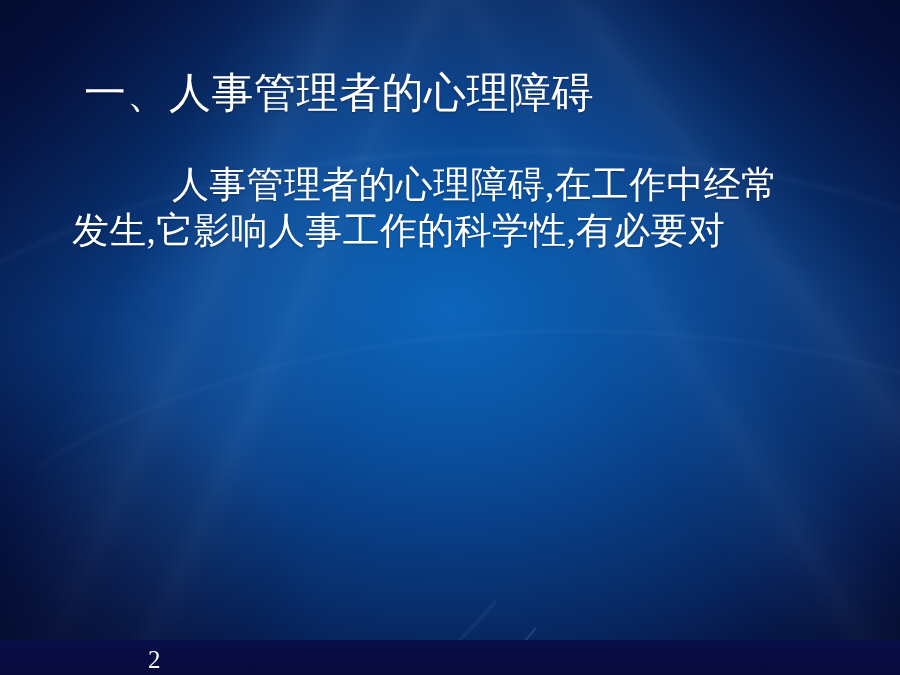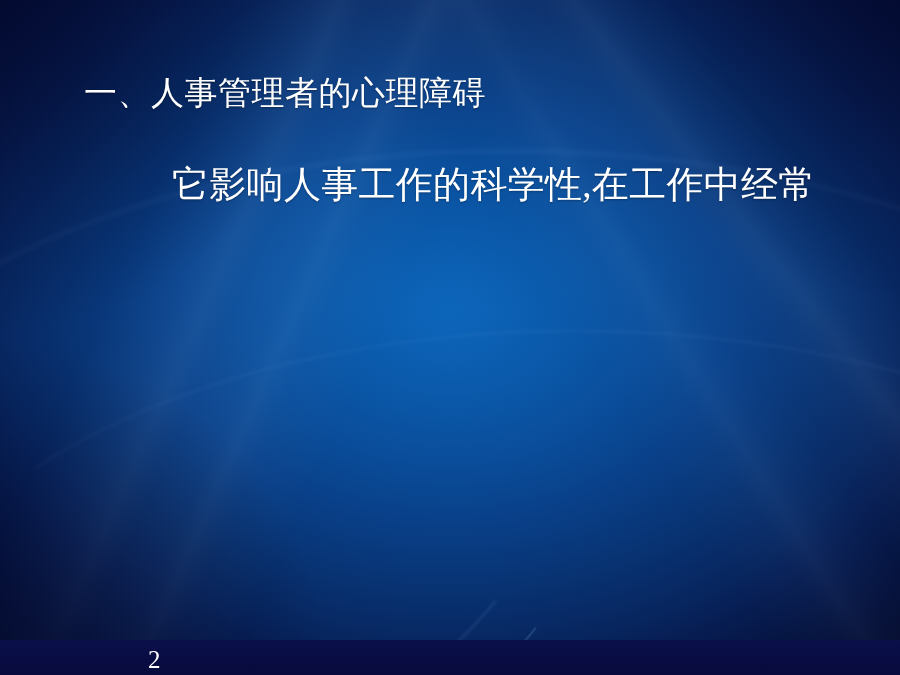--- a/index.html
+++ b/index.html
@@ -151,21 +151,21 @@
   
   #content {
     position: absolute;
     inset: 0;
   }
 
   #slide-title {
     position: absolute;
     left: 84px;
     top: 72px;
-    font-size: 33px;
+    font-size: 42px;
     line-height: 42px;
     color: #ffffff;
     letter-spacing: 0.5px;
     white-space: nowrap;
     text-shadow: 0 1px 2px rgba(0,0,0,0.35);
   }
 
   #body-block {
     position: absolute;
     left: 72px;
@@ -222,21 +222,22 @@
   <div class="arc" id="arc-right"></div>
 
   <div class="bg-layer" id="bg-vignette"></div>
   <div class="bg-layer" id="bg-corner-dark"></div>
 
   <div id="content">
 
     <div id="slide-title">一、人事管理者的心理障碍</div>
 
     <div id="body-block">
-      <div class="body-line indented">它影响人事工作的科学性,在工作中经常</div>
+      <div class="body-line indented">人事管理者的心理障碍,在工作中经常</div>
+      <div class="body-line">发生,它影响人事工作的科学性,有必要对</div>
     </div>
 
   </div>
 
   <div id="footer-band"></div>
   <div id="page-number">2</div>
 
 </div>
 
 </body></html>

